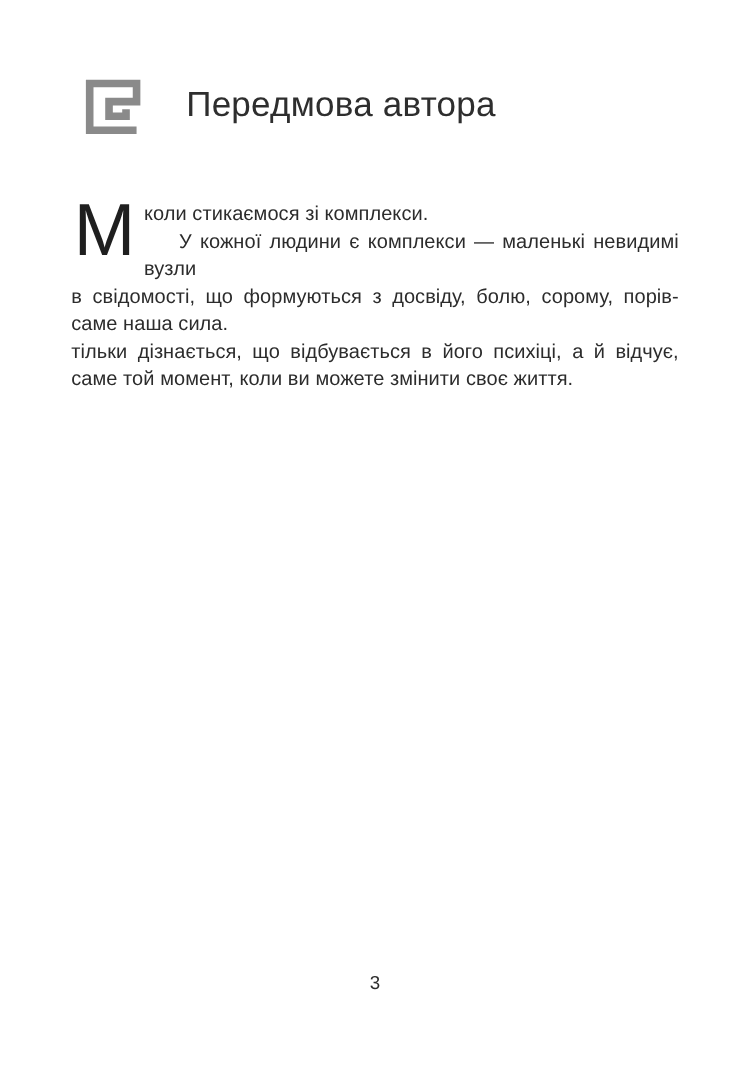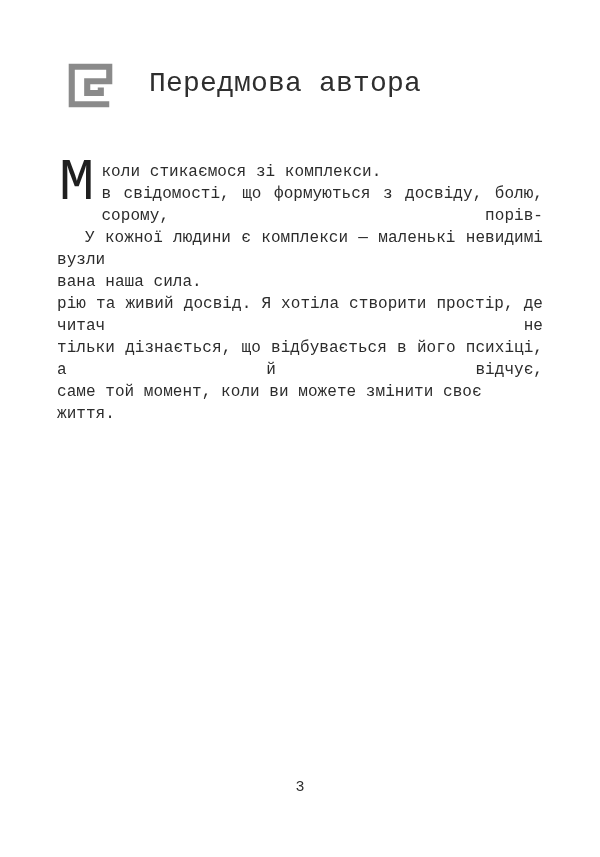--- a/index.html
+++ b/index.html
@@ -7,21 +7,20 @@
     width: 600px; height: 857px;
     background: #ffffff;
     font-family: "Liberation Sans", "DejaVu Sans", sans-serif;
     color: #2d2d2d;
     overflow: hidden;
   }
   .page {
     position: relative;
     width: 600px; height: 857px;
     background: #ffffff;
-    font-family: Liberation Mono, monospace;
   }
 
   
   .chapter-icon {
     position: absolute;
     left: 68px; top: 63px;
     width: 45px; height: 45px;
   }
   .chapter-title {
     position: absolute;
@@ -84,27 +83,26 @@
   <h1 class="chapter-title">Передмова автора</h1>
 
   <main class="content">
 
     <section class="paragraph">
       <span class="drop-cap">М</span>
       <div class="line">коли стикаємося зі комплекси.</div>
     </section>
 
     <section class="paragraph">
+      <div class="line just indent">У кожної людини є комплекси — маленькі невидимі вузли</div>
       <div class="line just">в свідомості, що формуються з досвіду, болю, сорому, порів-</div>
-      <div class="line just indent">У кожної людини є комплекси — маленькі невидимі вузли</div>
-      <div class="line">вана наша сила.</div>
+      <div class="line">саме наша сила.</div>
     </section>
 
     <section class="paragraph">
-      <div class="line just">рію та живий досвід. Я хотіла створити простір, де читач не</div>
       <div class="line just">тільки дізнається, що відбувається в його психіці, а й відчує,</div>
     </section>
 
     <section class="paragraph">
       <div class="line">саме той момент, коли ви можете змінити своє життя.</div>
     </section>
 
   </main>
 
   <footer class="page-footer">

